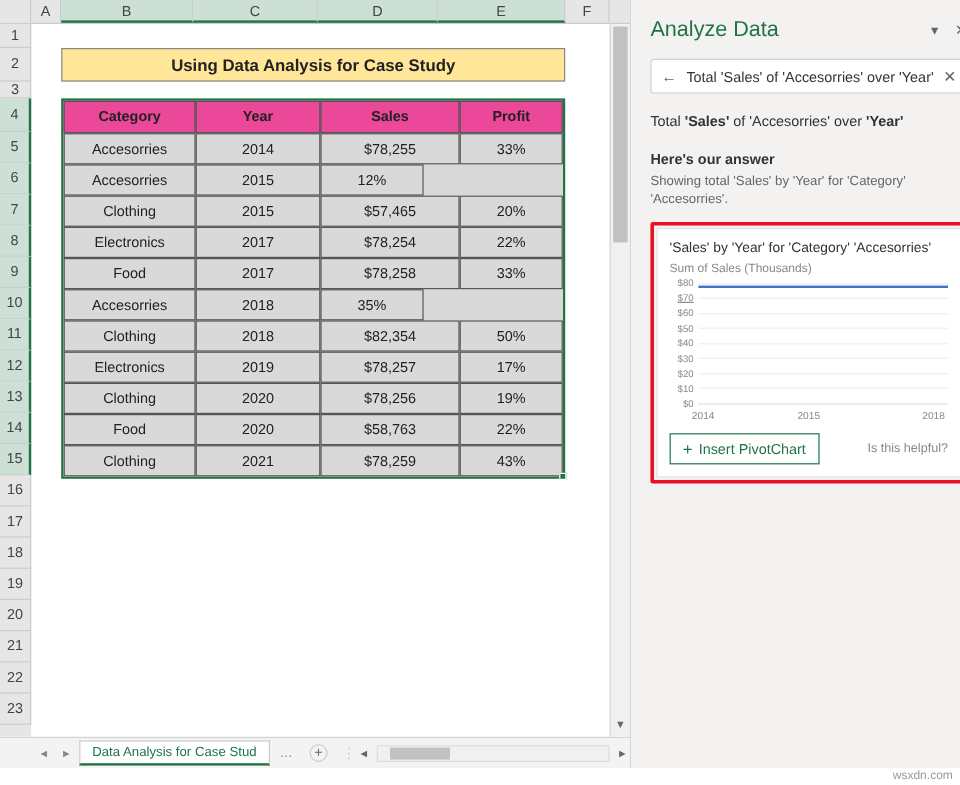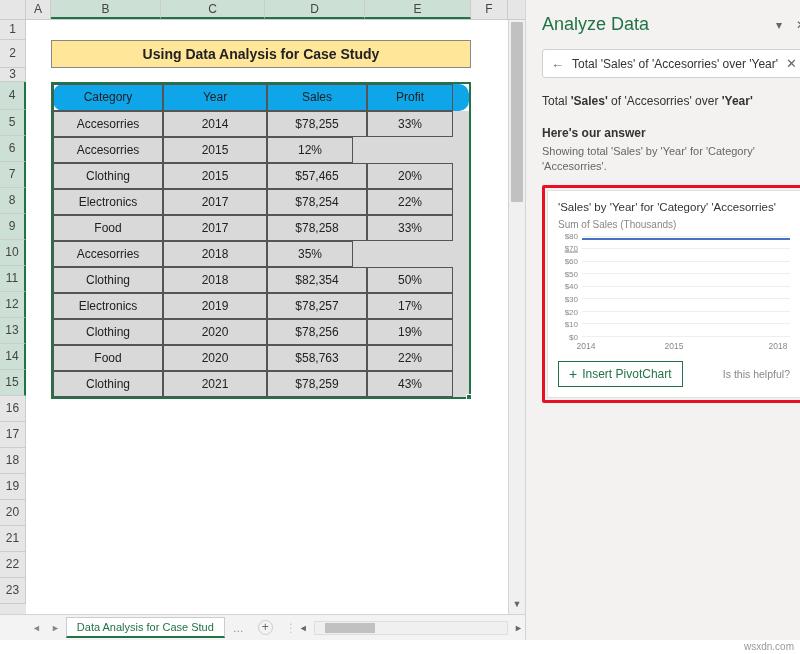--- a/index.html
+++ b/index.html
@@ -21,27 +21,27 @@
 .rh { height: 26px; border-bottom: 1px solid #ccc; border-right: 1px solid #ccc; text-align: center; line-height: 25px; color: #444; font-size: 12px; }
 .rh.sel { background: #cce0d6; border-right: 2px solid #217346; }
 .rh.r1 { height: 20px; line-height: 19px; }
 .rh.r2 { height: 28px; line-height: 27px; }
 .rh.r3 { height: 14px; line-height: 13px; }
 .rh.r4 { height: 28px; line-height: 27px; }
 .cells { position: relative; flex: 1; }
 .banner { position: absolute; left: 25px; top: 20px; width: 420px; height: 28px; background: #ffe699; border: 1px solid #888; text-align: center; line-height: 27px; font-weight: bold; font-size: 14px; color: #222; }
 .data-table { position: absolute; left: 25px; top: 62px; width: 420px; border: 2px solid #217346; }
 .dt-row { display: flex; }
-.dt-head { background: #0ea5e9; font-weight: normal; border-radius: 10px; }
+.dt-head { background: #ec4899; font-weight: bold; }
 .dt-body { background: #d9d9d9; }
 .dt-cell { border: 1px solid #555; text-align: center; height: 26px; line-height: 24px; font-size: 12px; }
 .dt-head .dt-cell { height: 27px; line-height: 25px; }
 .cB { width: 110px; }
 .cC { width: 104px; }
-.cD { width: 100px; }
+.cD { width: 116px; }
 .cE { width: 86px; }
 .sel-handle { position: absolute; right: -3px; bottom: -3px; width: 6px; height: 6px; background: #217346; border: 1px solid #fff; }
 .vscroll { width: 17px; background: #f0f0f0; border-left: 1px solid #d4d4d4; position: relative; }
 .vthumb { position: absolute; top: 2px; left: 2px; right: 2px; height: 180px; background: #c1c1c1; border-radius: 1px; }
 .vdown { position: absolute; bottom: 0; left: 0; right: 0; height: 17px; text-align: center; line-height: 15px; color: #666; font-size: 9px; }
 .sheet-tabs { height: 26px; display: flex; align-items: center; background: #f3f3f3; border-top: 1px solid #d4d4d4; padding-left: 28px; gap: 2px; }
 .tab-nav { color: #888; font-size: 9px; padding: 0 4px; cursor: pointer; }
 .tab { padding: 3px 10px; background: #fff; border: 1px solid #ccc; border-bottom: 2px solid #217346; font-size: 11px; color: #217346; }
 .tab-dots { color: #888; padding: 0 6px; font-size: 11px; }
 .tab-plus { border: 1px solid #ccc; border-radius: 50%; width: 15px; height: 15px; text-align: center; line-height: 12px; color: #666; font-size: 12px; margin-left: 6px; }

